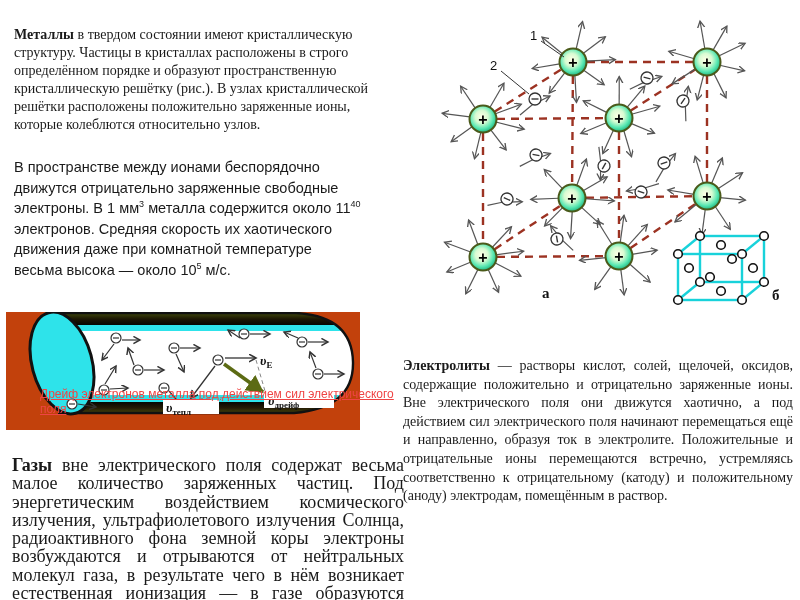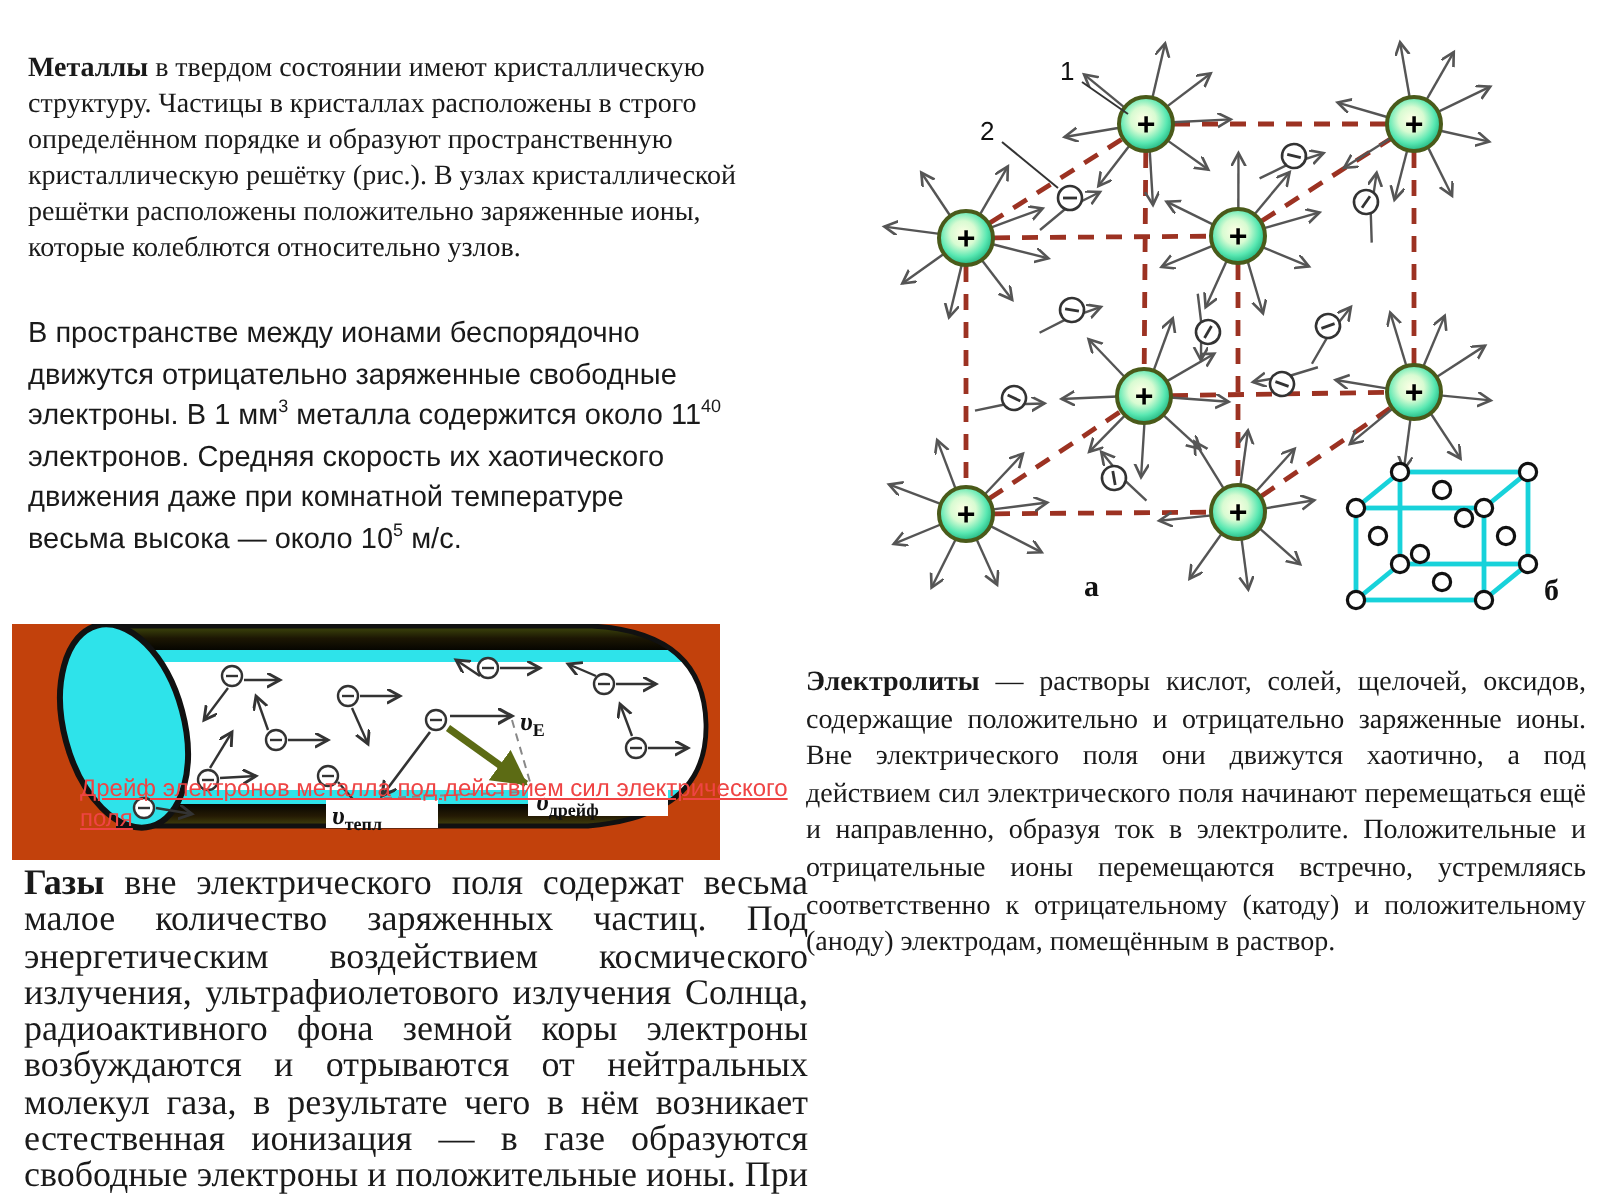--- a/index.html
+++ b/index.html
@@ -2,21 +2,21 @@
 <html><head>
 <meta charset="utf-8">
 <style>
   html,body{margin:0;padding:0;}
   body{width:800px;height:600px;overflow:hidden;background:#fff;}
   .slide{position:relative;width:800px;height:600px;background:#ffffff;overflow:hidden;
          font-family:"Liberation Serif",serif;color:#1a1a1a;padding-left:45px;}
   .abs{position:absolute;}
   .serif-par{font-family:"Liberation Serif",serif;font-size:14px;line-height:18px;margin:0;}
   .sans-par{font-family:"Liberation Sans",sans-serif;font-size:14.5px;line-height:20.5px;margin:0;}
-  .just{text-align:justify;}
+  .just{text-align:justify;margin-top:24px;}
   sup{font-size:9px;vertical-align:super;line-height:0;}
   .metals-block{left:14px;top:26px;width:378px;}
   .metals-p2{left:14px;top:157px;width:350px;}
   .cyl-fig{left:6px;top:264px;width:354px;height:118px;background:#c2410c;margin-top:48px;}
   .cyl-caption{left:40px;top:387px;width:364px;font-family:"Liberation Sans",sans-serif;
                font-size:12px;line-height:15px;color:#ef4444;text-decoration:underline;}
   .gases-block{left:12px;top:432px;width:392px;font-size:18px;line-height:18.3px;}
   .electro-block{left:403px;top:333px;width:390px;font-size:14px;line-height:18.6px;}
   .lattice-fig{left:420px;top:8px;width:380px;height:300px;}
   b{font-weight:bold;}

